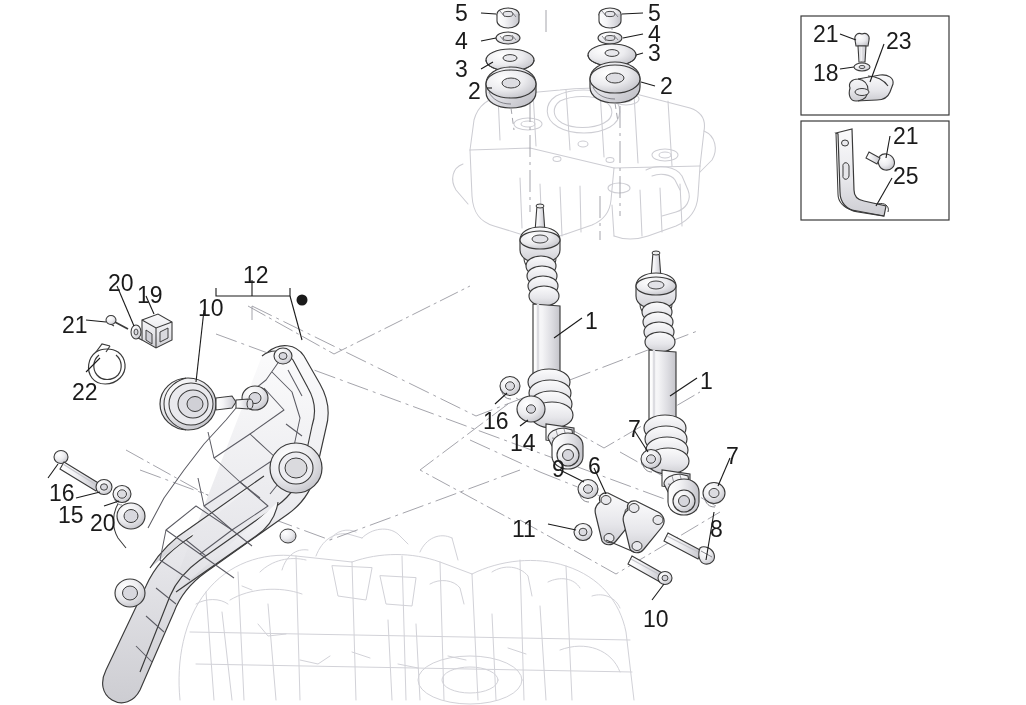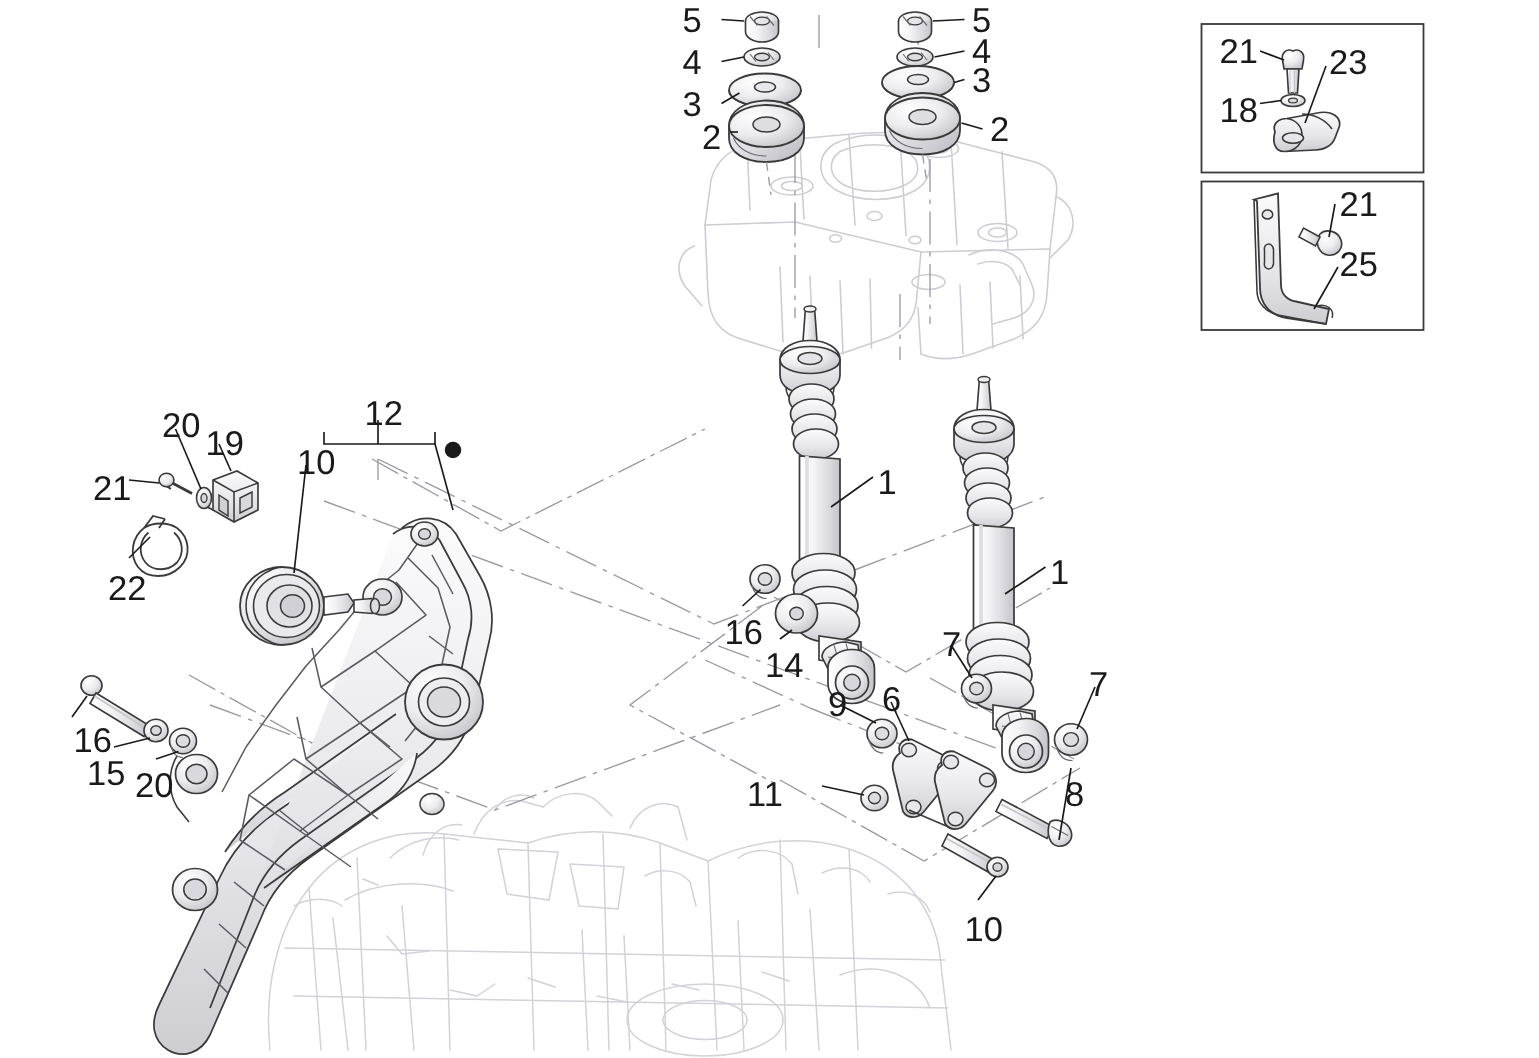--- a/index.html
+++ b/index.html
@@ -545,19 +545,19 @@
   <div class="cal" style="left:72px;top:381px;">22</div>
 
   <div class="cal" style="left:28px;top:482px;margin-left:21px;">16</div>
   <div class="cal" style="left:58px;top:504px;">15</div>
   <div class="cal" style="left:90px;top:512px;">20</div>
 
   <div class="cal" style="left:483px;top:410px;">16</div>
   <div class="cal" style="left:510px;top:432px;">14</div>
   <div class="cal" style="left:552px;top:458px;">9</div>
   <div class="cal" style="left:588px;top:455px;">6</div>
-  <div class="cal" style="left:498px;top:518px;">11</div>
+  <div class="cal" style="left:512px;top:518px;">11</div>
   <div class="cal" style="left:628px;top:418px;">7</div>
   <div class="cal" style="left:726px;top:445px;">7</div>
   <div class="cal" style="left:710px;top:518px;">8</div>
   <div class="cal" style="left:643px;top:608px;">10</div>
 
 </div>
 
 </body></html>

